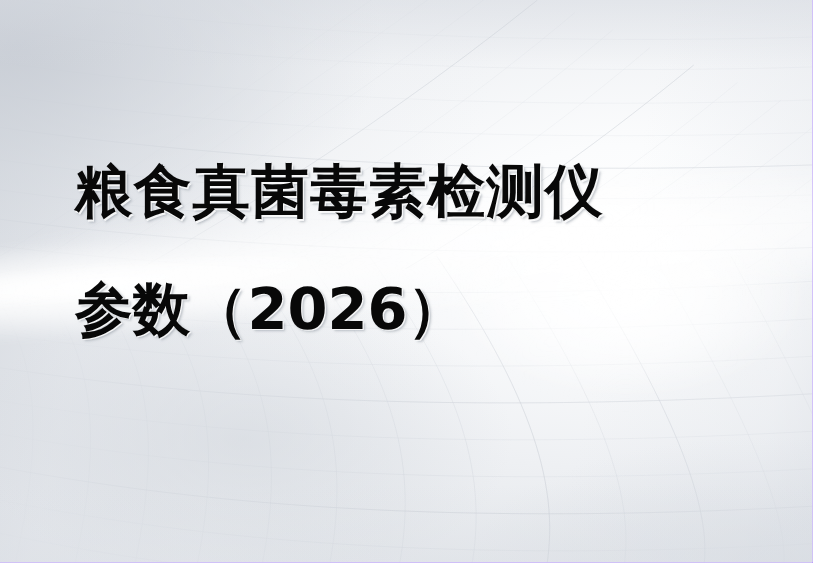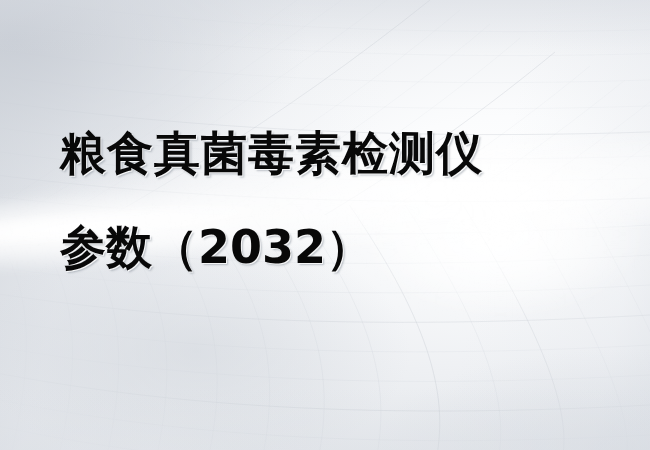--- a/index.html
+++ b/index.html
@@ -220,16 +220,16 @@
 
   <div class="bg-layer bg-tint"></div>
   <div class="bg-layer bg-corner-dark"></div>
   <div class="bg-glow-right"></div>
   <div class="bg-swoosh"></div>
   <div class="bg-swoosh2"></div>
   <div class="bg-layer bg-vignette"></div>
 
   <div class="title-block">
     <div class="title-line first">粮食真菌毒素检测仪</div>
-    <div class="title-line second">参数（2032）</div>
+    <div class="title-line second">参数（2026）</div>
   </div>
 
 </div>
 
 </body></html>

